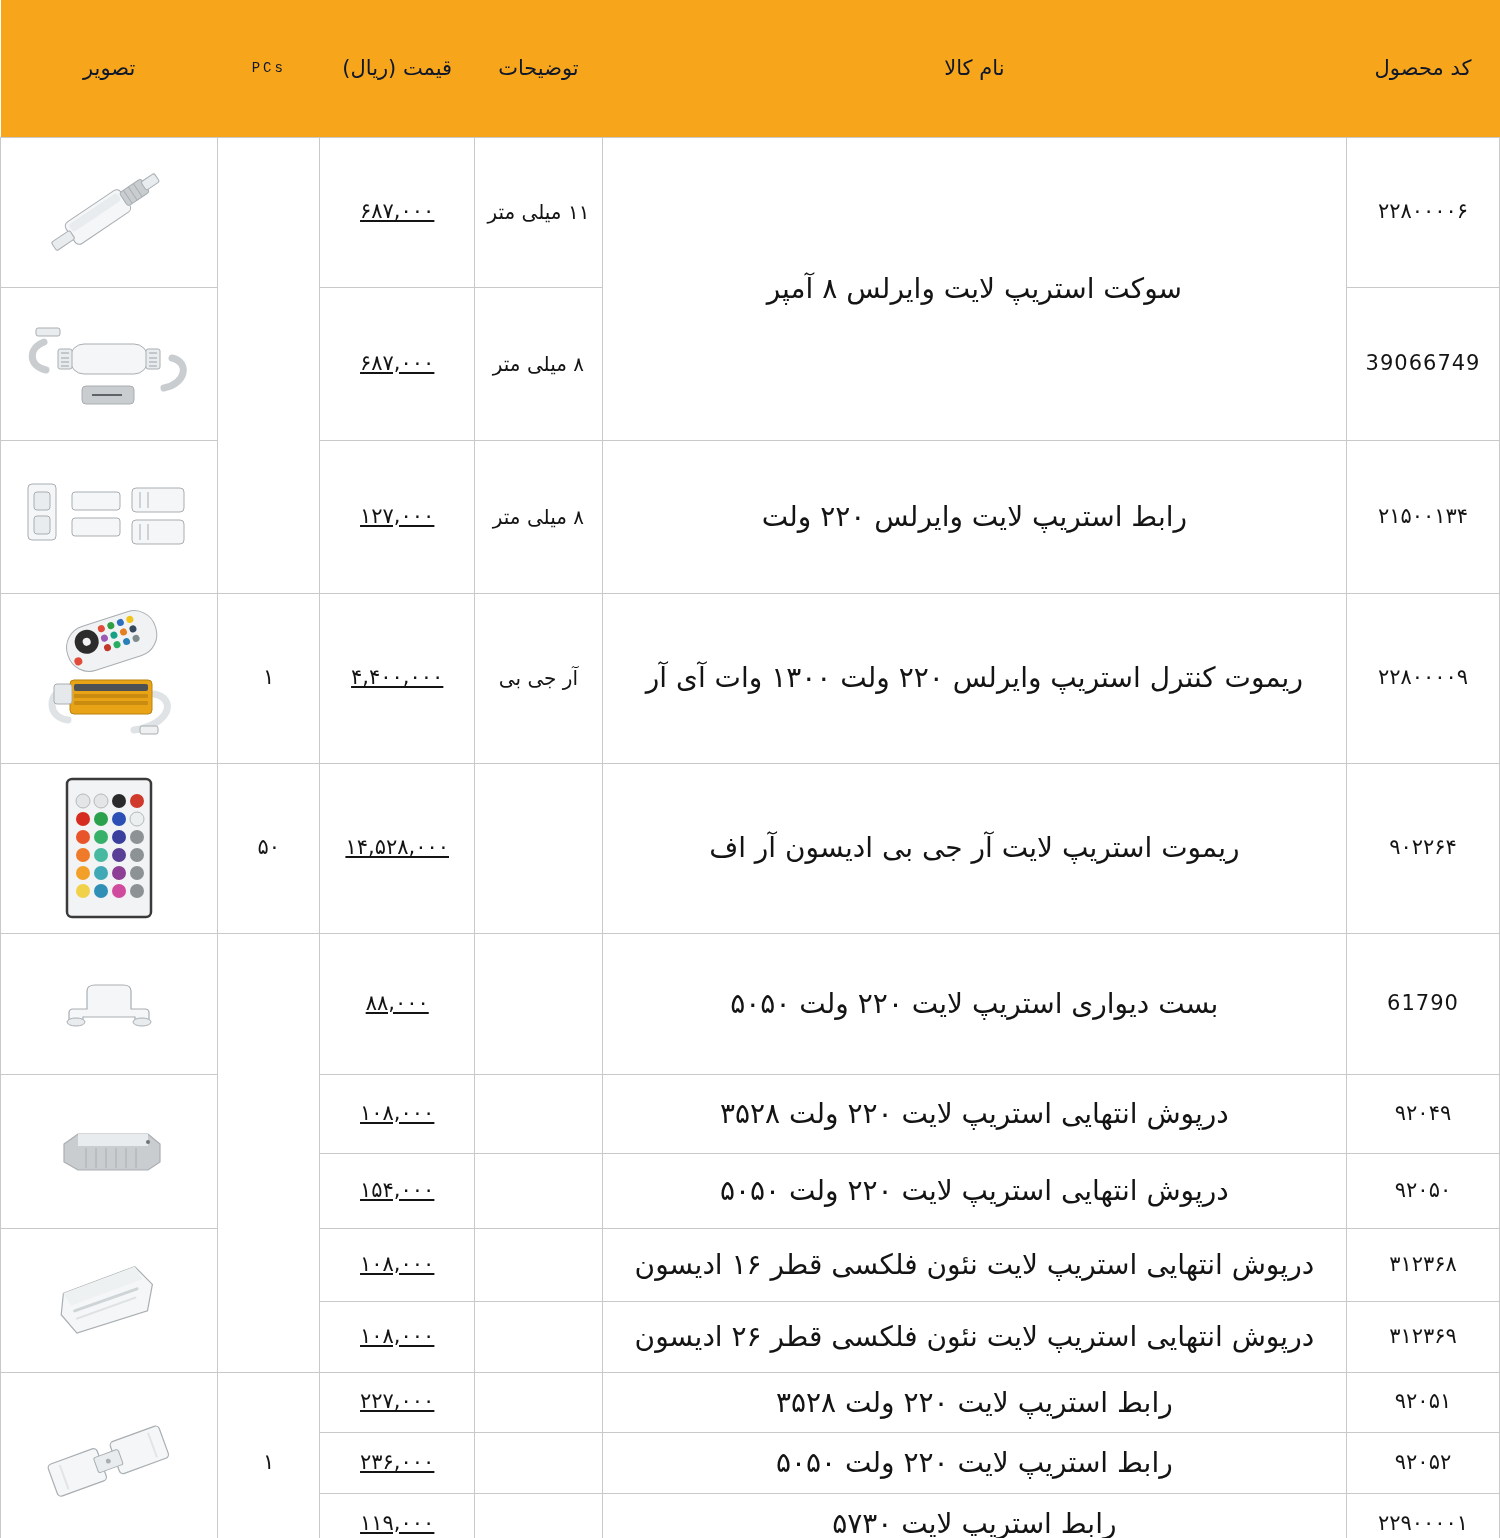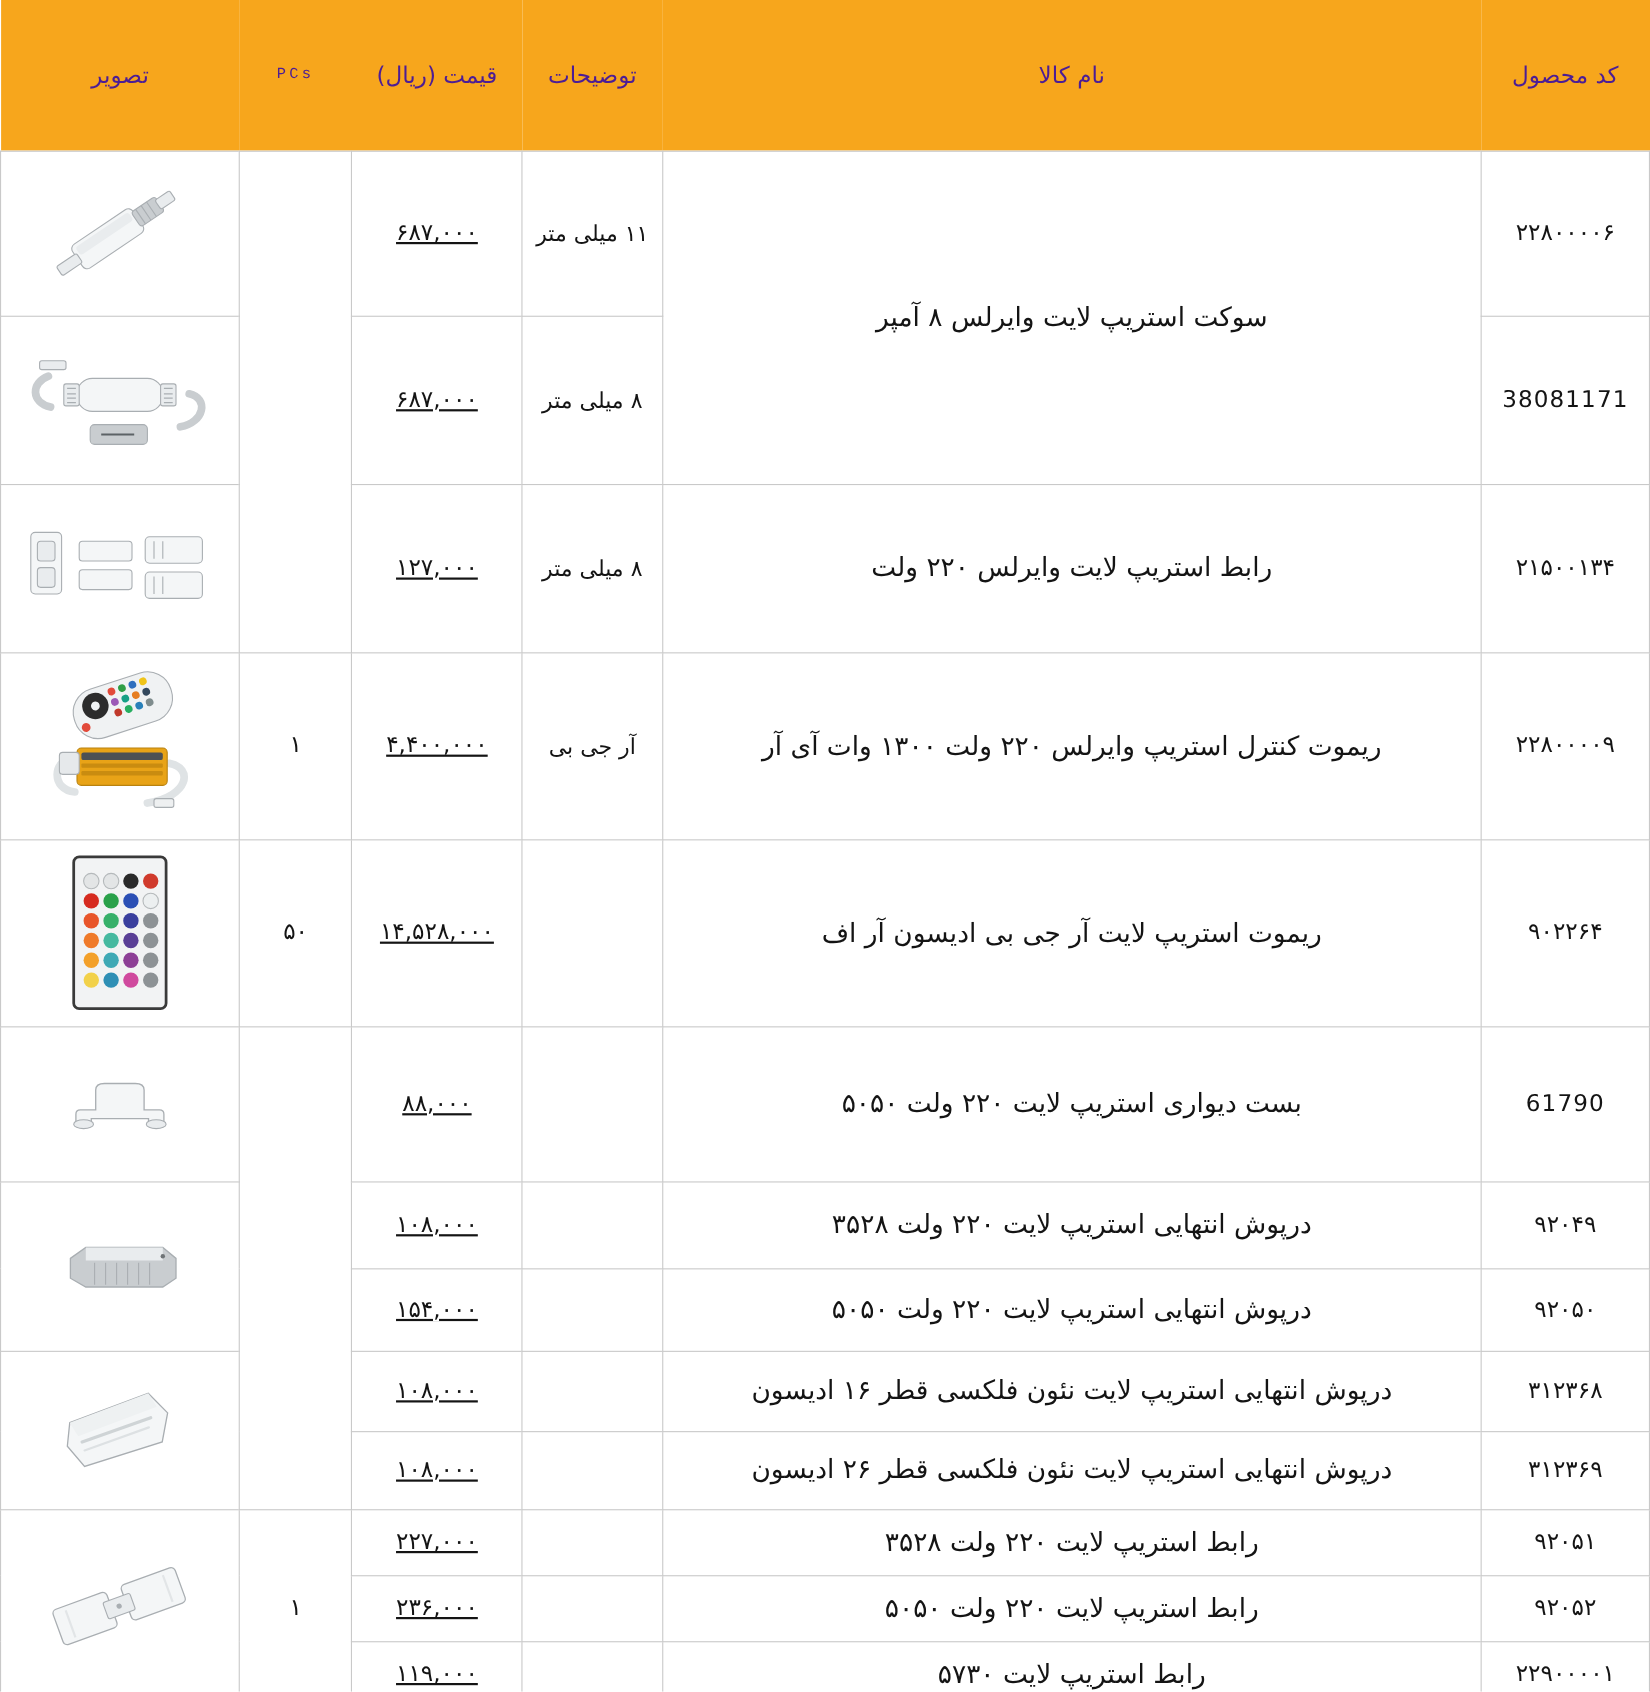--- a/index.html
+++ b/index.html
@@ -27,21 +27,21 @@
   col.c-name  { width: 730px; }
   col.c-desc  { width: 125px; }
   col.c-price { width: 152px; }
   col.c-pcs   { width: 100px; }
   col.c-img   { width: 213px; }
 
   
   thead tr { height: 137px; }
   thead th {
     background: #F7A61C;
-    color: #4c1d95;
+    color: #0f172a;
     font-size: 21px;
     font-weight: 400;
     text-align: center;
     vertical-align: middle;
     border: none;
     padding: 0 6px;
     letter-spacing: 0.2px;
   }
   thead th.h-img   { text-align: center; }
   thead th.h-pcs   { font-family: Liberation Mono, monospace; letter-spacing: 3px; font-size: 14px; }
@@ -51,21 +51,21 @@
     border: 1px solid #c9c9c9;
     vertical-align: middle;
     text-align: center;
     font-size: 20px;
     color: #141414;
     padding: 6px 8px;
     background: #ffffff;
     line-height: 1.7;
   }
   tbody td.code  { font-size: 21px; letter-spacing: 1px; text-align: center; }
-  tbody td.name  { font-size: 24px; }
+  tbody td.name  { font-size: 28px; }
   tbody td.desc  { font-size: 20px; margin-top: 44px; }
   tbody td.price { font-size: 21px; letter-spacing: 1.5px; text-decoration: underline; }
   tbody td.pcs   { font-size: 21px; }
   tbody td.imgcell { padding: 0; }
 
   
   tbody td.imgcell { border-right: 1px solid #c9c9c9; }
 
   
   .photo {
@@ -120,21 +120,21 @@
           <rect x="10" y="52" width="22" height="10" rx="2" fill="#e9ecee" stroke="#a9aeb2" stroke-width="1"></rect>
           <line x1="99" y1="49" x2="99" y2="65" stroke="#a9aeb2" stroke-width="1"></line>
           <line x1="105" y1="49" x2="105" y2="65" stroke="#a9aeb2" stroke-width="1"></line>
           <line x1="111" y1="49" x2="111" y2="65" stroke="#a9aeb2" stroke-width="1"></line>
         </g>
       </svg>
             </div>
           </td>
         </tr>
         <tr style="height: 153px;">
-          <td class="code">38081171</td>
+          <td class="code">39066749</td>
           <td class="desc">۸ میلی متر</td>
           <td class="price">۶۸۷,۰۰۰</td>
           <td class="imgcell">
             <div class="photo">
               <svg width="190" height="120" viewBox="0 0 190 120">
         <path d="M30 38 C14 44 14 62 32 66" fill="none" stroke="#c9cdd0" stroke-width="7" stroke-linecap="round"></path>
         <path d="M158 54 C176 58 172 80 150 84" fill="none" stroke="#c9cdd0" stroke-width="7" stroke-linecap="round"></path>
         <rect x="56" y="40" width="78" height="30" rx="14" fill="#f4f6f7" stroke="#a9aeb2" stroke-width="1"></rect>
         <rect x="44" y="45" width="14" height="20" rx="2" fill="#e9ecee" stroke="#a9aeb2" stroke-width="1"></rect>
         <rect x="132" y="45" width="14" height="20" rx="2" fill="#e9ecee" stroke="#a9aeb2" stroke-width="1"></rect>

